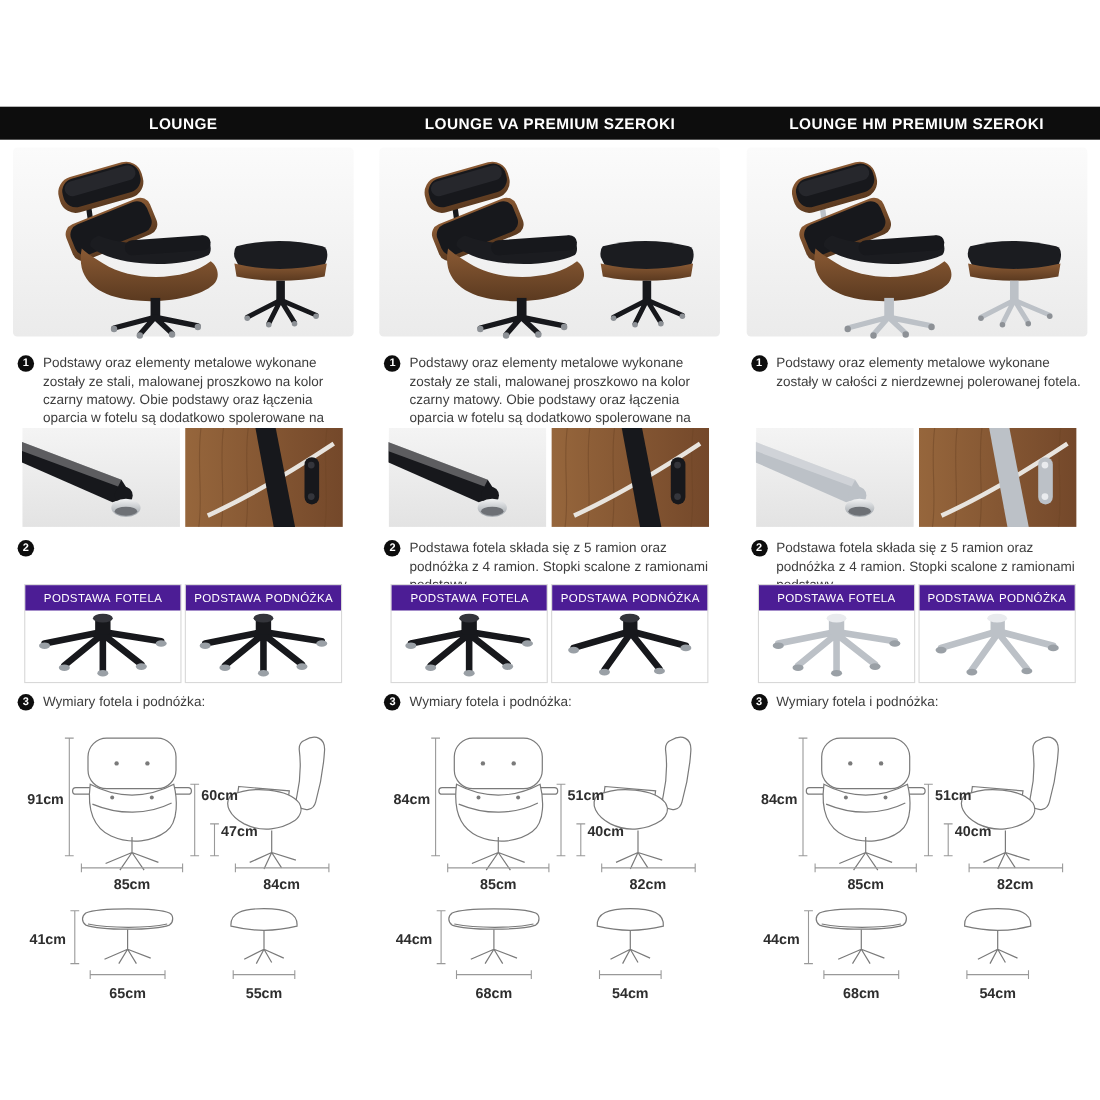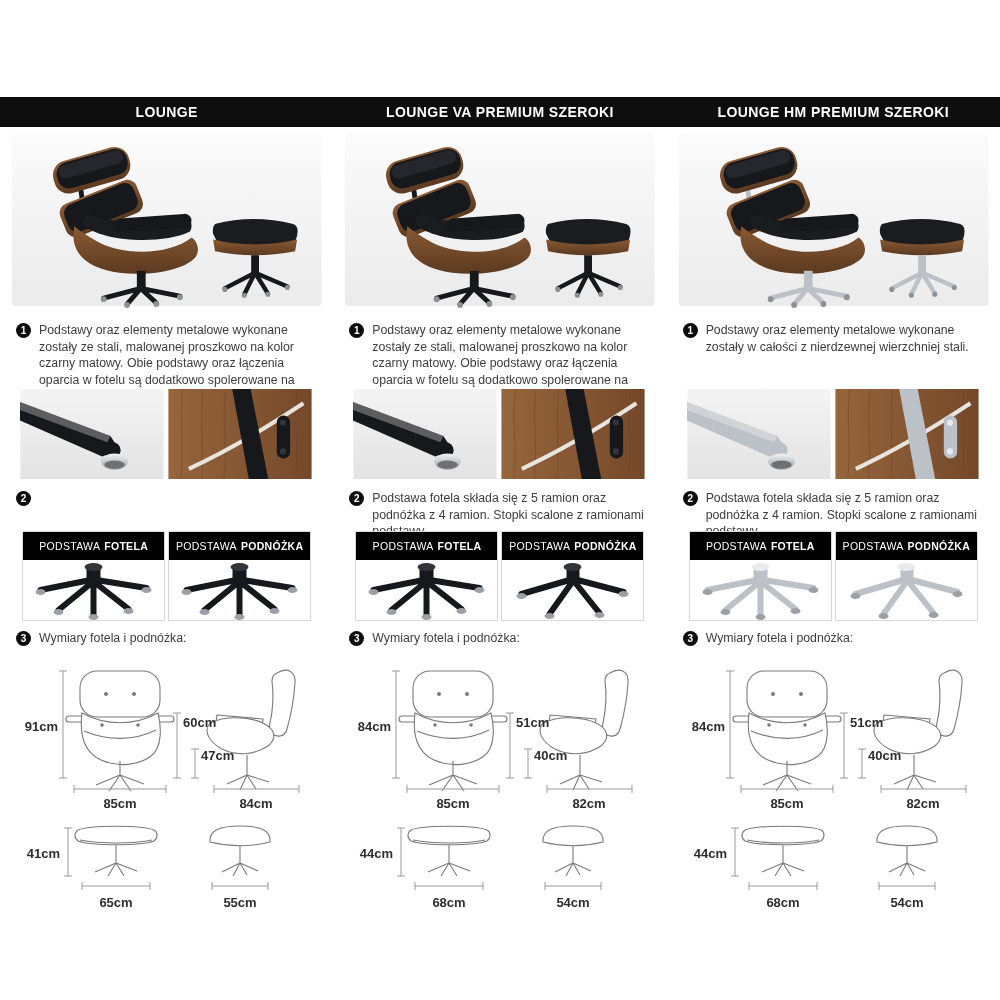--- a/index.html
+++ b/index.html
@@ -31,24 +31,24 @@
     flex:0 0 15px;width:15px;height:15px;border-radius:50%;
     background:#0d0d0d;color:#fff;font-size:10px;font-weight:bold;
     display:flex;align-items:center;justify-content:center;margin-top:1px;
   }
   .point p{margin:0;font-size:12.3px;line-height:1.36;color:#3d3d3d;}
   .details{height:92px;display:flex;gap:4px;padding:0 20px;box-sizing:border-box;align-items:flex-start;}
   .details svg{width:144px;height:90px;display:block;}
   .bases{height:90px;display:flex;gap:3px;justify-content:center;padding:0 14px;box-sizing:border-box;}
   .base-fig{margin:0;width:143px;border:1px solid #d8d8d8;background:#fff;box-sizing:border-box;}
   .base-cap{
-    height:28px;background:#000000;color:#fff;font-size:10.5px;letter-spacing:.3px;
+    height:23px;background:#4c1d95;color:#fff;font-size:10.5px;letter-spacing:.3px;
     display:flex;align-items:center;justify-content:center;gap:4px;white-space:nowrap;
   }
-  .base-cap b{font-weight:bold;}
+  .base-cap b{font-weight:normal;}
   .base-img{height:64px;display:block;width:100%;}
   .dims-chair{width:333px;height:163px;display:block;}
   .dims-ottoman{width:333px;height:99px;display:block;}
   svg text.dim{font:bold 13px "Liberation Sans",sans-serif;fill:#2e2e2e;stroke:none;}
   .symlib{position:absolute;width:0;height:0;overflow:hidden;}
 </style>
 </head>
 <body>
 
 <svg class="symlib" aria-hidden="true">
@@ -327,21 +327,21 @@
     </section>
 
     <section class="col" style="--metal:#bcc1c7;--metalHi:#e9ebee">
       <div class="photo">
         <svg>
             <use href="#sym-chair"></use>
           </svg>
       </div>
       <div class="point p1">
         <span class="badge">1</span>
-        <p>Podstawy oraz elementy metalowe wykonane zostały w całości z nierdzewnej wierzchniej stali.</p>
+        <p>Podstawy oraz elementy metalowe wykonane zostały w całości z nierdzewnej polerowanej fotela.</p>
       </div>
       <div class="details">
         <svg>
             <use href="#sym-detail-a"></use>
           </svg>
         <svg>
             <use href="#sym-detail-b"></use>
           </svg>
       </div>
       <div class="point p2">

